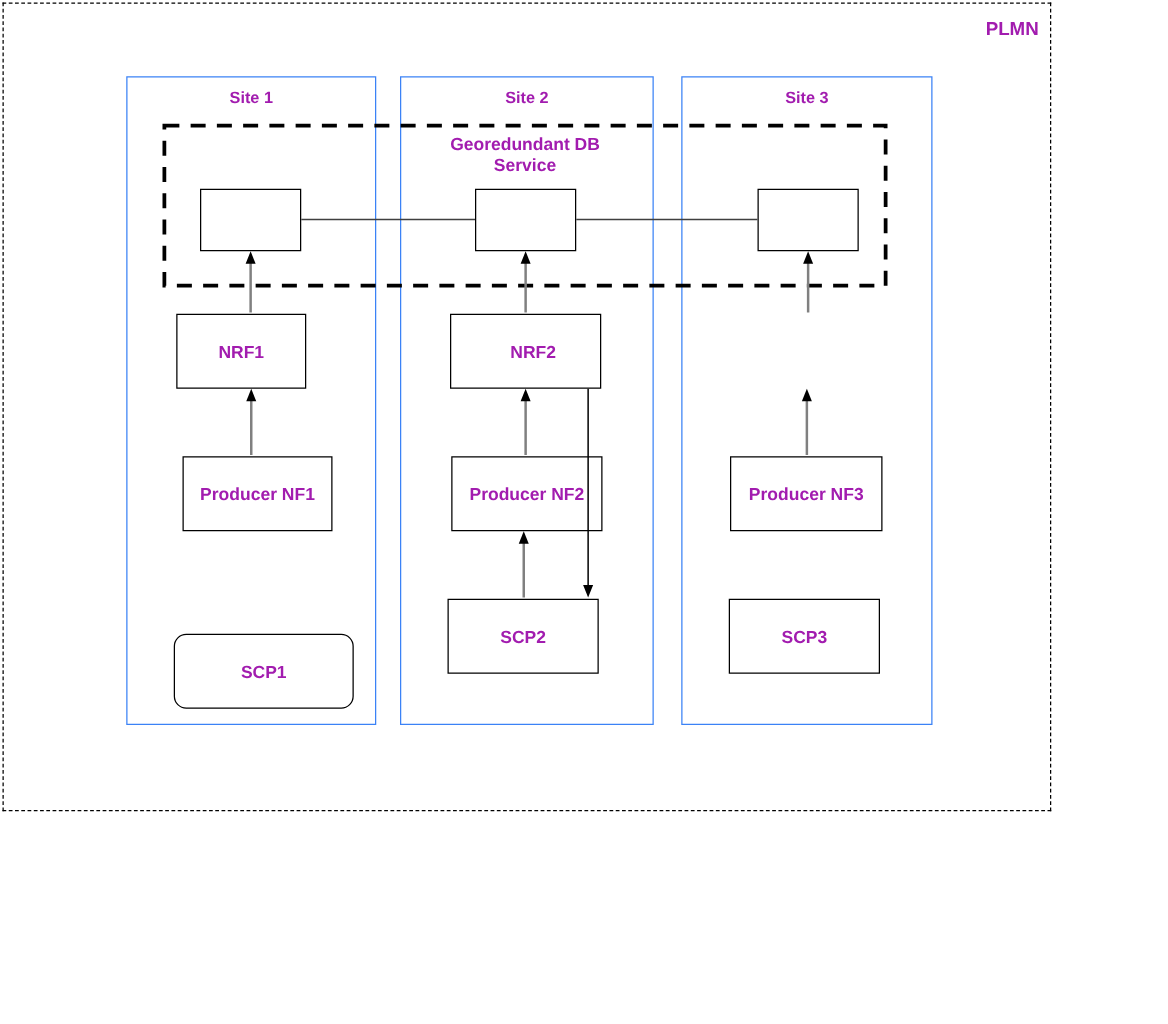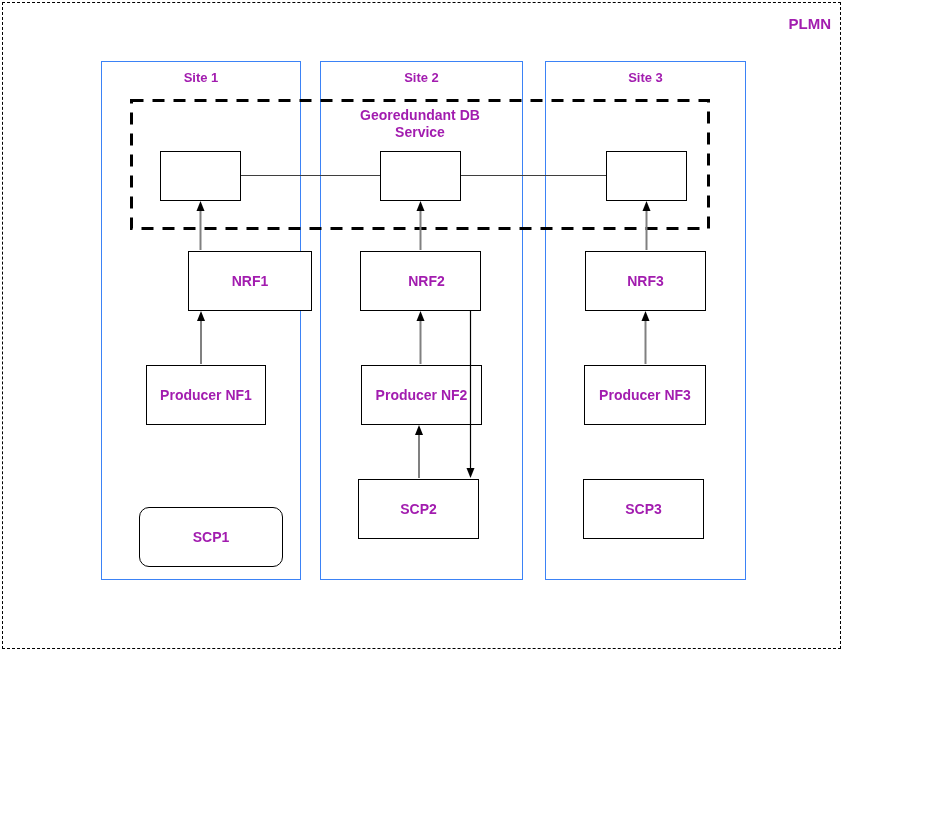--- a/index.html
+++ b/index.html
@@ -58,23 +58,22 @@
   <div class="site" style="left:545px; width:201px;">
     <div class="site-label">Site 3</div>
   </div>
 
   <div class="geo-label">Georedundant DB Service</div>
 
   <div class="node db" style="left:160px;"></div>
   <div class="node db" style="left:380px;"></div>
   <div class="node db" style="left:606px;"></div>
 
-  <div class="node big" style="left:141px; top:251px; width:124px;margin-left:47px;">NRF1</div>
+  <div class="node big" style="left:141px; top:251px; width:104px;">NRF1</div>
   <div class="node big" style="left:360px; top:251px;padding-left:12px;">NRF2</div>
-  <div class="node big" style="left:585px; top:251px;">NRF3</div>
 
   <div class="node big" style="left:146px; top:365px; width:120px;">Producer NF1</div>
   <div class="node big" style="left:361px; top:365px;">Producer NF2</div>
   <div class="node big" style="left:584px; top:365px; width:122px;">Producer NF3</div>
 
   <div class="node big" style="left:139px; top:507px; width:144px;border-radius:10px;">SCP1</div>
   <div class="node big" style="left:358px; top:479px;">SCP2</div>
   <div class="node big" style="left:583px; top:479px;">SCP3</div>
 
   <svg class="overlay" viewBox="0 0 934 819" xmlns="http://www.w3.org/2000/svg">

